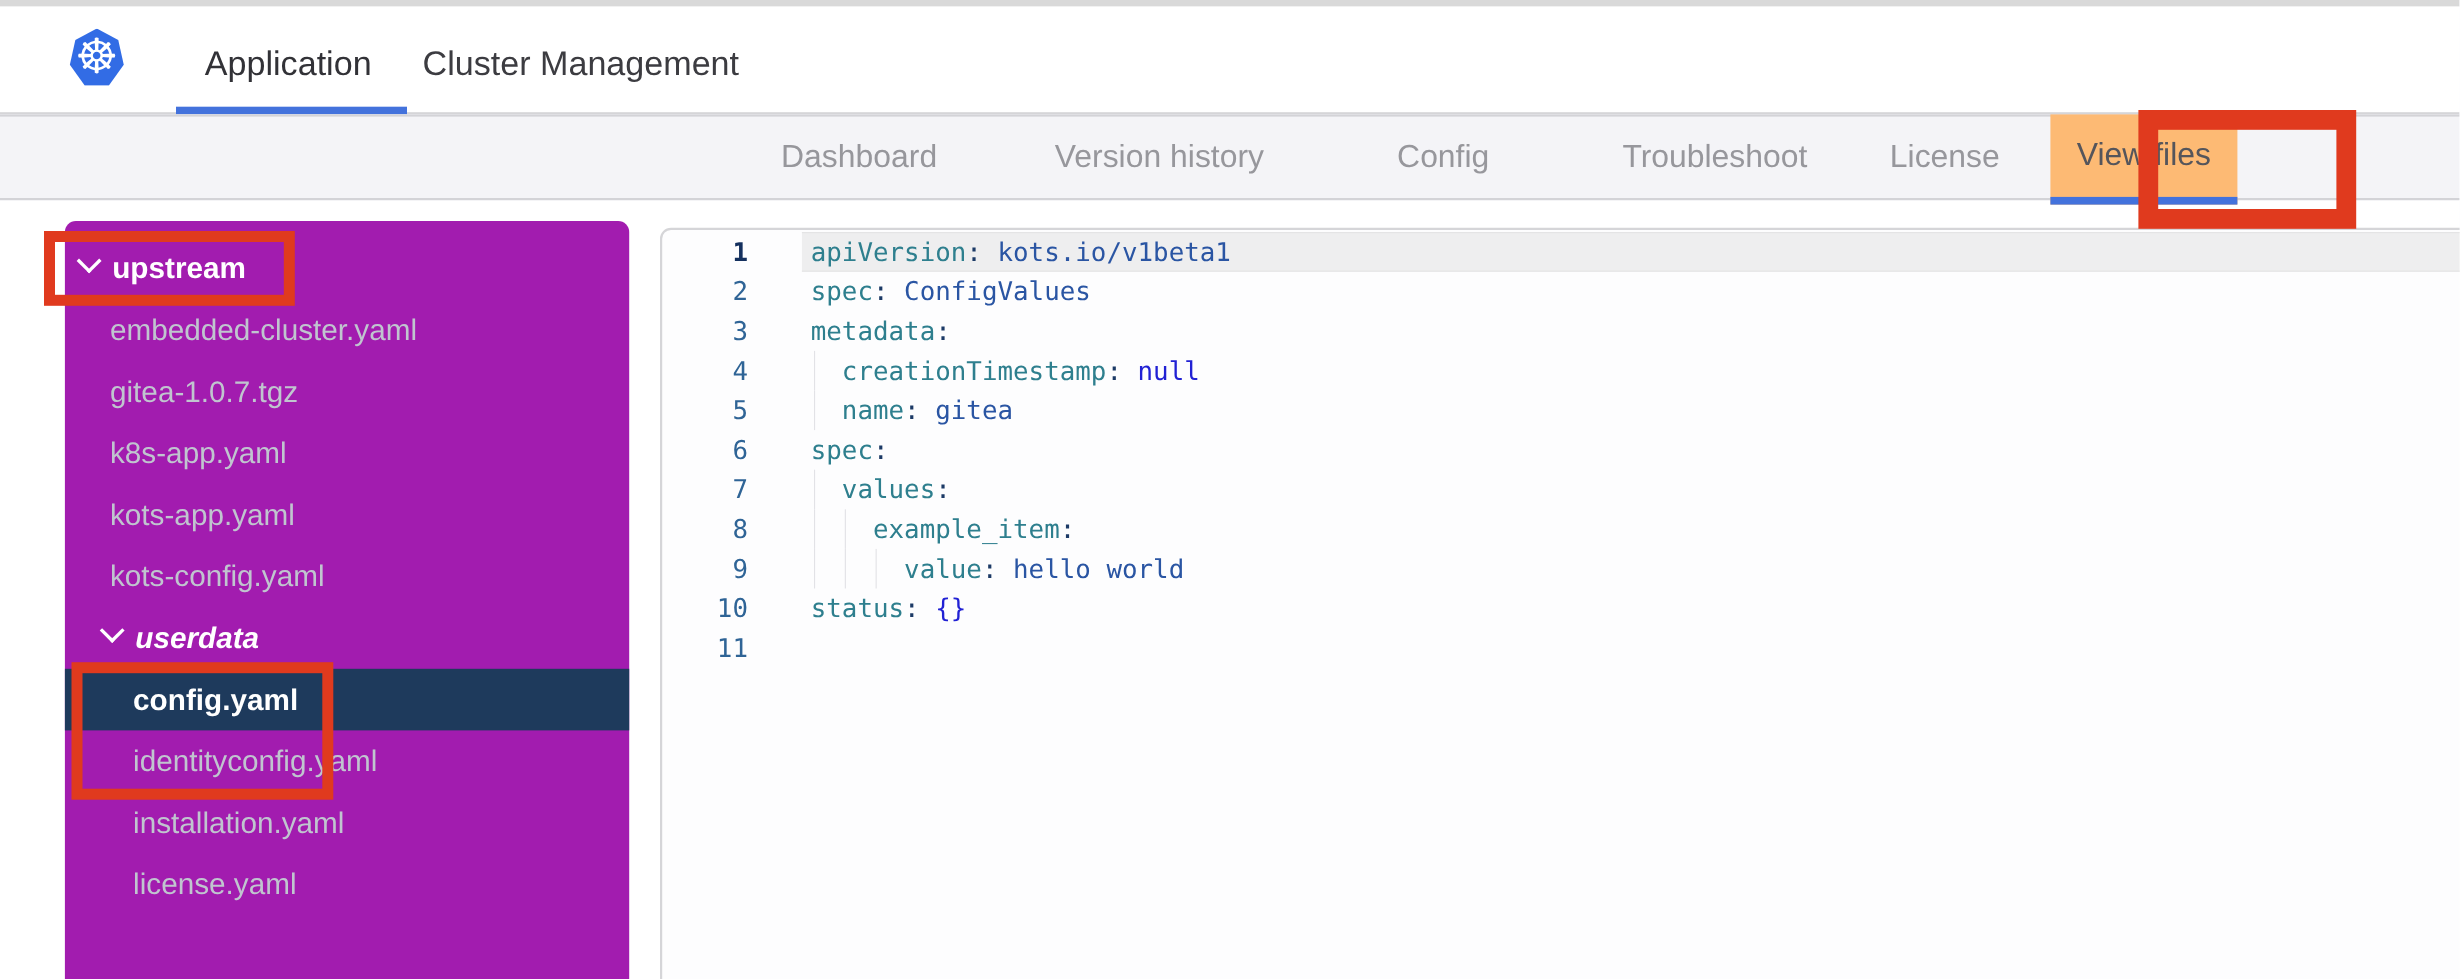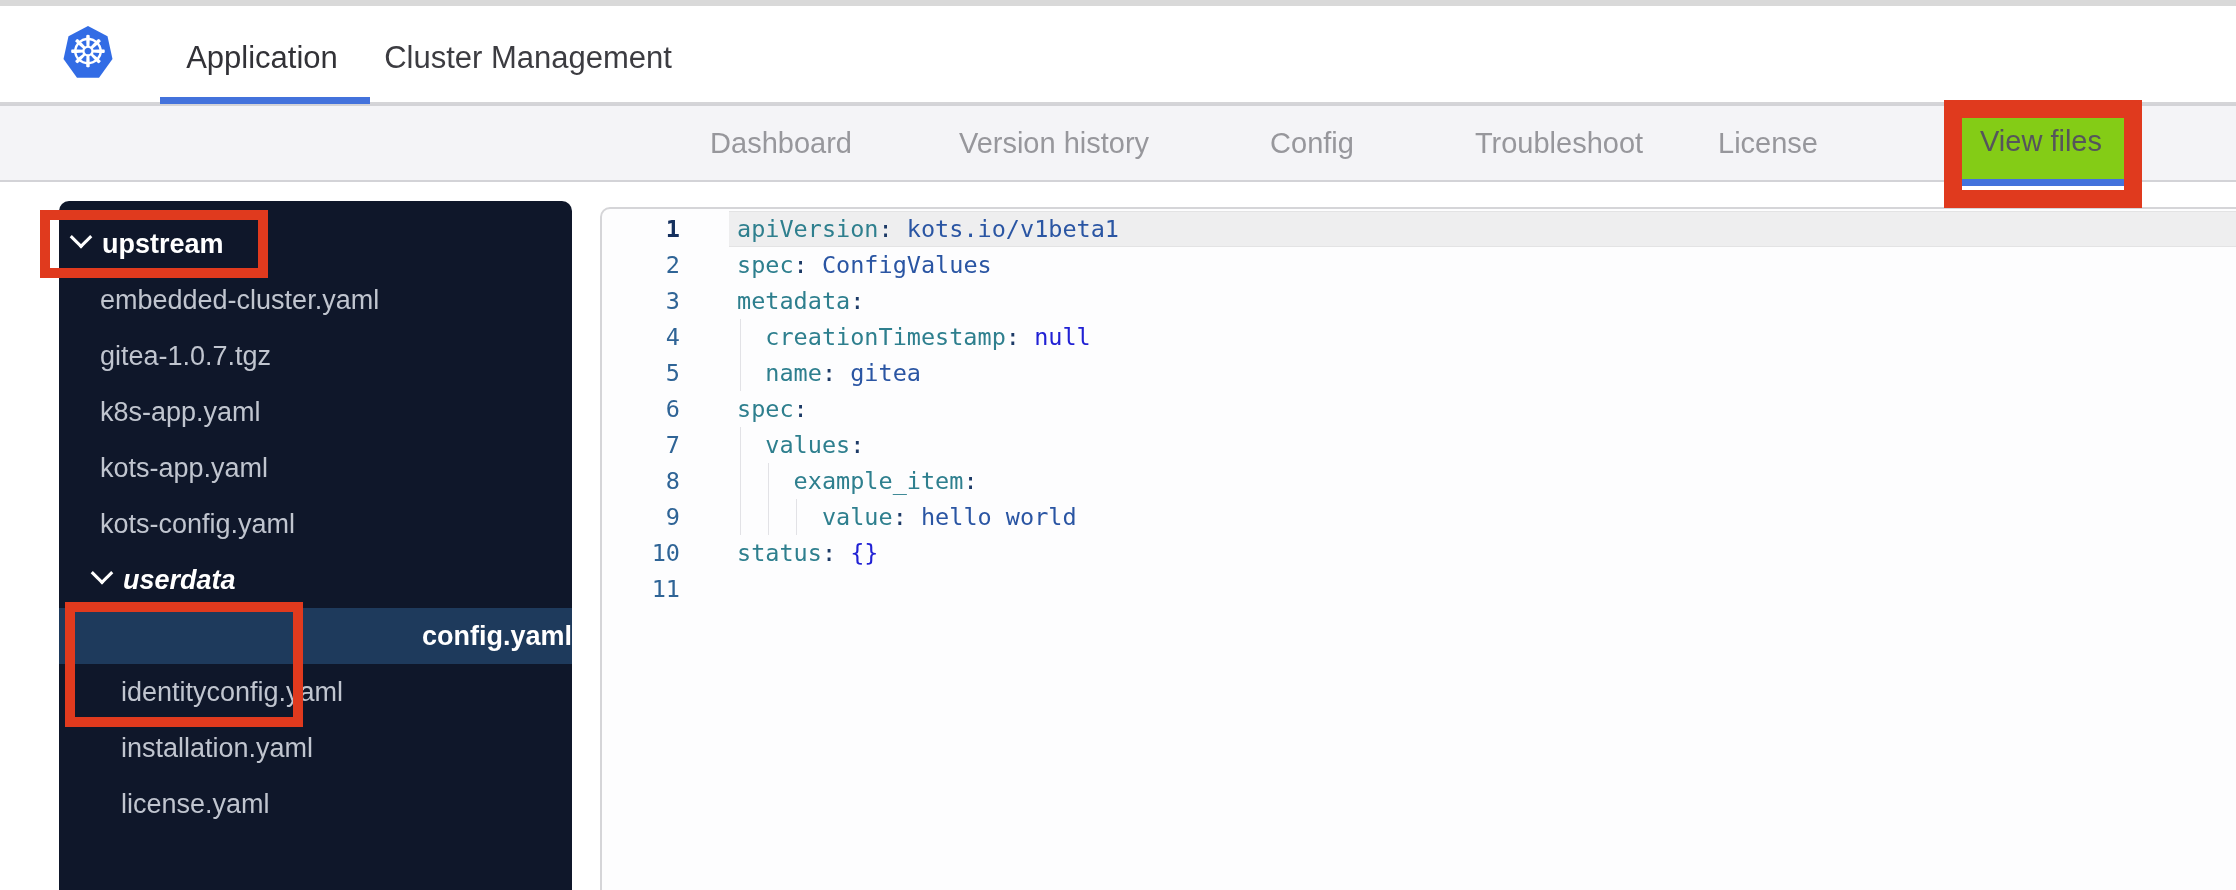--- a/index.html
+++ b/index.html
@@ -19,34 +19,34 @@
   .logo .wheel{font-family:"DejaVu Sans", sans-serif;color:#ffffff;font-size:44px;line-height:1;transform:translateY(-1px);}
   .header-tab{position:absolute;top:34px;transform:translateX(-50%);font-size:31px;color:#3c3c41;white-space:nowrap;cursor:pointer;}
   .header-tab.active{color:#323237;}
   .header-underline{position:absolute;left:160px;top:91px;width:210px;height:7px;background:#4372dc;}
   
   .subnav{position:absolute;left:0;top:104px;width:100%;height:78px;background:#f4f4f7;
           border-top:2px solid #d3d3d7;border-bottom:2px solid #d3d3d7;box-sizing:border-box;}
   .subnav-tab{position:absolute;top:50%;transform:translate(-50%,-50%);font-size:29px;color:#97979c;white-space:nowrap;cursor:pointer;}
   .subnav-tab.t0{left:769px;margin-left:12px;} .subnav-tab.t1{left:1054px;} .subnav-tab.t2{left:1312px;}
   .subnav-tab.t3{left:1559px;} .subnav-tab.t4{left:1768px;}
-  .active-tab{position:absolute;left:1956px;top:104px;width:170px;height:82px;background:#84cc16;
+  .active-tab{position:absolute;left:1864px;top:104px;width:170px;height:82px;background:#fdba74;
               border-bottom:7px solid #4372dc;box-sizing:border-box;display:flex;align-items:center;justify-content:center;
               font-size:29px;color:#55555b;cursor:pointer;}
   
   .anno{position:absolute;border:10px solid #e03a1e;box-sizing:border-box;pointer-events:none;z-index:50;}
   .anno.viewfiles{left:1944px;top:100px;width:198px;height:108px;border-width:18px;}
   .anno.upstream{left:40px;top:210px;width:228px;height:68px;}
   .anno.userdata-config{left:65px;top:602px;width:238px;height:125px;}
   
-  .sidebar{position:absolute;left:59px;top:201px;width:513px;height:689px;background:#0f172a;border-radius:10px 10px 0 0;}
+  .sidebar{position:absolute;left:59px;top:201px;width:513px;height:689px;background:#a21caf;border-radius:10px 10px 0 0;}
   .tree{position:absolute;left:0;top:15px;right:0;}
   .tree-row{height:56px;display:flex;align-items:center;font-size:27px;color:#c0c5cf;cursor:pointer;white-space:nowrap;}
   .tree-row.folder{color:#ffffff;font-weight:700;}
-  .tree-row.selected{background:#1e3a5c;color:#ffffff;font-weight:700;justify-content:flex-end;}
+  .tree-row.selected{background:#1e3a5c;color:#ffffff;font-weight:700;}
   .tree-row.lv0.folder{padding-left:14px;}
   .tree-row.lv0.file{padding-left:41px;}
   .tree-row.lv1.folder{padding-left:35px;font-style:italic;}
   .tree-row.lv1.file{padding-left:62px;}
   .chev{width:13px;height:13px;border-left:3px solid #ffffff;border-bottom:3px solid #ffffff;
         transform:rotate(-45deg) translate(2px,-2px);margin-right:13px;margin-top:-8px;flex:0 0 auto;}
   
   .editor{position:absolute;left:600px;top:207px;right:-12px;bottom:-12px;background:#fdfdfe;
           border:2px solid #d5d5d8;border-radius:10px;overflow:hidden;}
   .code-lines{position:absolute;left:0;top:2px;right:0;}

